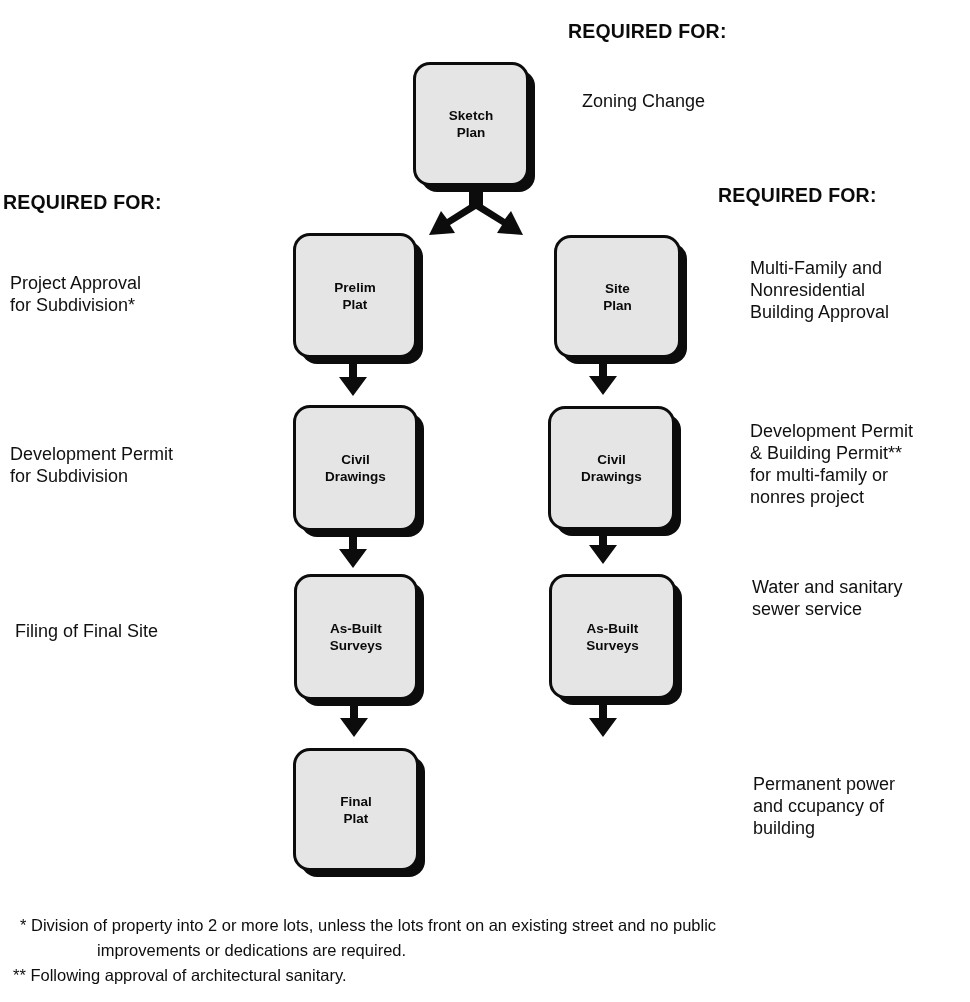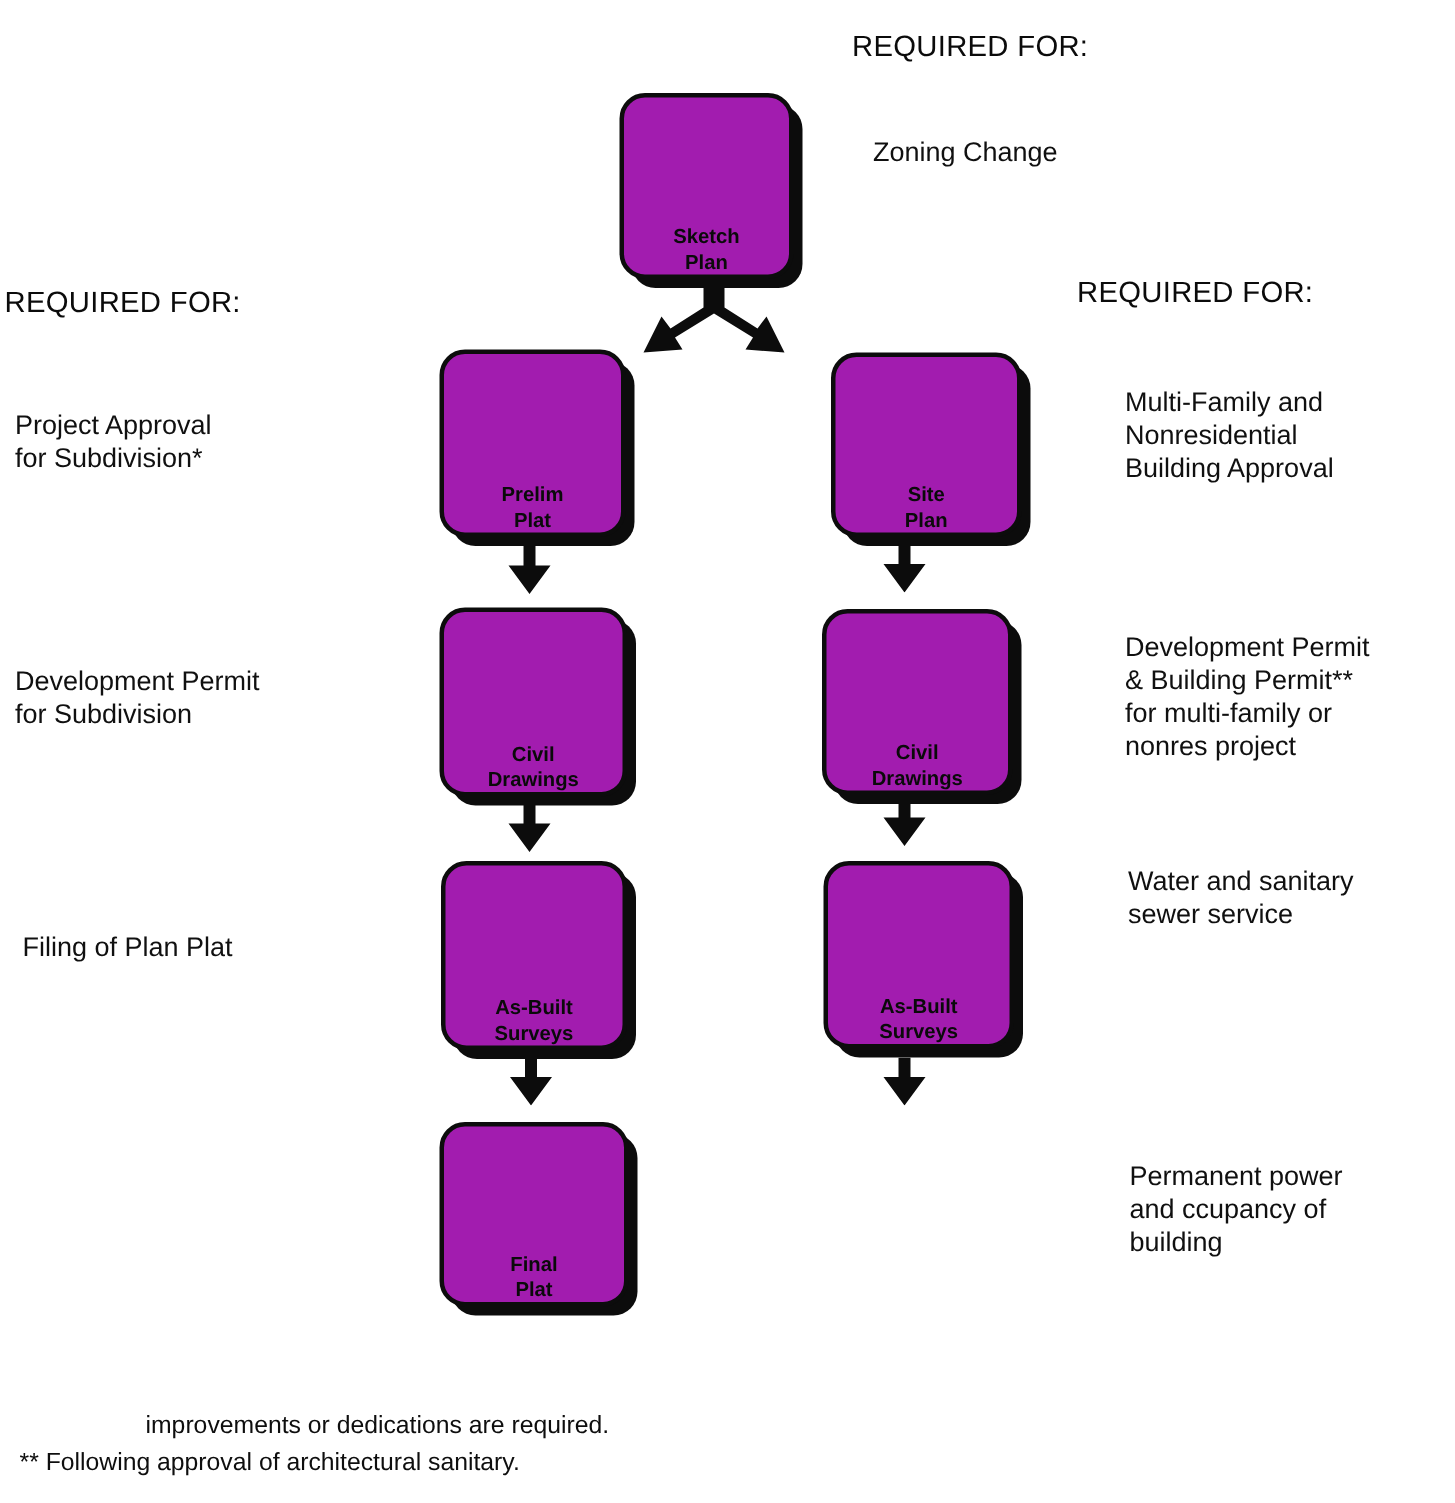--- a/index.html
+++ b/index.html
@@ -6,41 +6,41 @@
   .page{
     position:relative;
     width:970px;height:1002px;
     background:#ffffff;
     font-family:"Liberation Sans", sans-serif;
     color:#0c0c0c;
     overflow:hidden;
   }
   .hdr{
     position:absolute;
-    font-weight:400;
+    font-weight:700;
     font-size:19.5px;
     letter-spacing:0.2px;
     white-space:nowrap;
     color:#0b0b0b;
   }
   .side{
     position:absolute;
     font-size:18px;
     line-height:22px;
     white-space:pre-line;
     color:#101010;
   }
   .node{
     position:absolute;
-    background:#a21caf;
+    background:#e5e5e5;
     border:3.5px solid #0c0c0c;
     border-radius:17px;
     box-shadow:7px 7px 0 -1px #0c0c0c;
     display:flex;
-    align-items:flex-end;
+    align-items:center;
     justify-content:center;
   }
   .node-label{
     font-weight:700;
     font-size:13.5px;
     line-height:17px;
     text-align:center;
     white-space:pre-line;
     color:#0a0a0a;
   }
@@ -121,31 +121,32 @@
     <path fill="currentColor" d="M12 0 h8 v13 h10 L16 32 2 13 h10 z"></path>
   </svg>
   <svg class="arrow" style="left:587px;top:705px" width="32" height="32" viewBox="0 0 32 32">
     <path fill="currentColor" d="M12 0 h8 v13 h10 L16 32 2 13 h10 z"></path>
   </svg>
 
   <div class="side" style="left:10px;top:272px">Project Approval
 for Subdivision*</div>
   <div class="side" style="left:10px;top:443px">Development Permit
 for Subdivision</div>
-  <div class="side" style="left:15px;top:620px">Filing of Plan Plat</div>
+  <div class="side" style="left:15px;top:620px">Filing of Final Site</div>
 
   <div class="side" style="left:750px;top:257px">Multi-Family and
 Nonresidential
 Building Approval</div>
   <div class="side" style="left:750px;top:420px">Development Permit
 &amp; Building Permit**
 for multi-family or
 nonres project</div>
   <div class="side" style="left:752px;top:576px">Water and sanitary
 sewer service</div>
   <div class="side" style="left:753px;top:773px">Permanent power
 and ccupancy of
 building</div>
 
+  <div class="footnote" style="left:20px;top:916px">* Division of property into 2 or more lots, unless the lots front on an existing street and no public</div>
   <div class="footnote" style="left:97px;top:941px">improvements or dedications are required.</div>
   <div class="footnote" style="left:13px;top:966px">** Following approval of architectural sanitary.</div>
 
 </div>
 
 </body></html>

